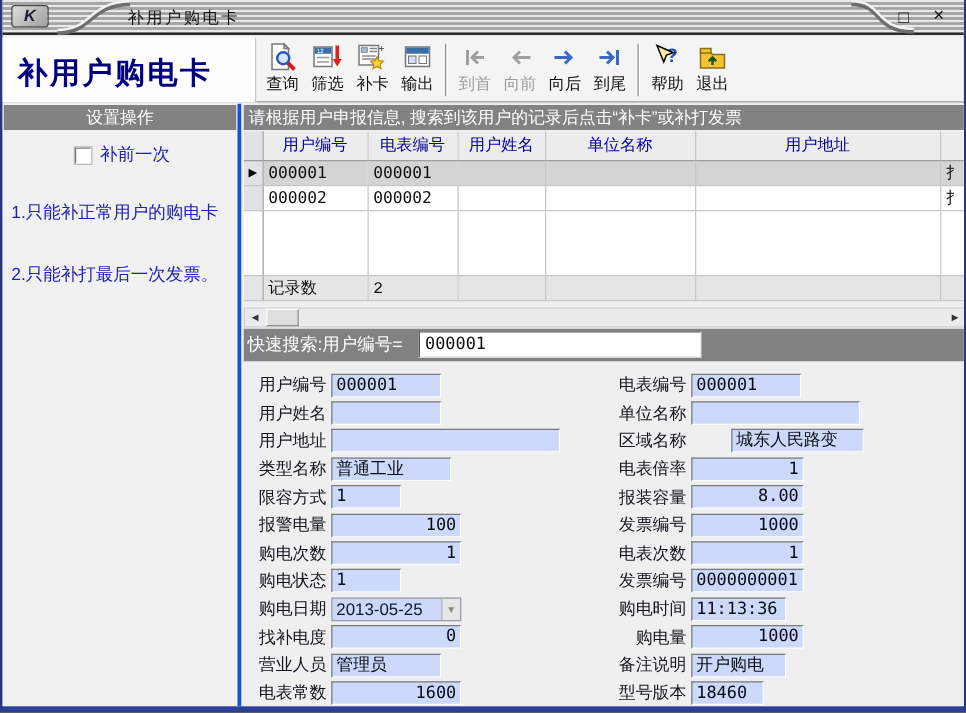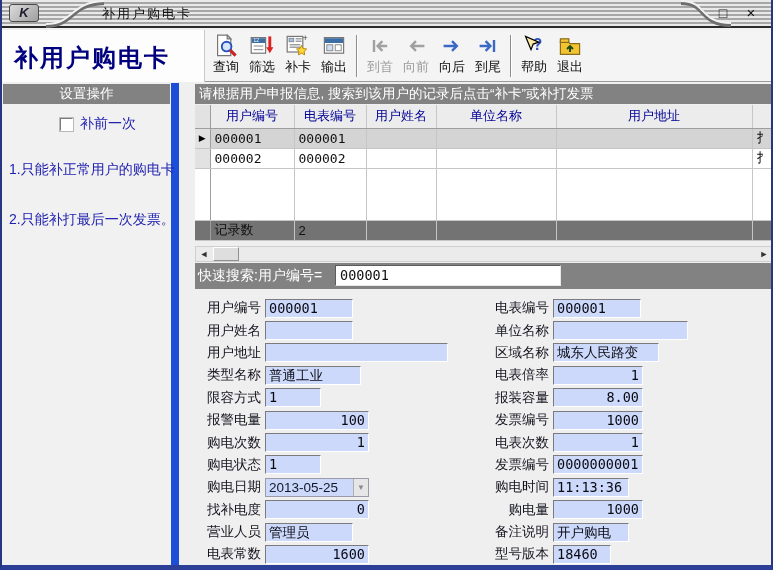--- a/index.html
+++ b/index.html
@@ -26,22 +26,22 @@
     border-right:1px solid #c9c9c9;}
   #page-title{position:absolute;left:12px;top:12px;font-size:24px;font-weight:bold;color:#00007e;letter-spacing:2px;}
   #tool-buttons{position:absolute;left:206px;top:2px;height:48px;display:flex;align-items:flex-start;}
   .tool-btn{display:flex;flex-direction:column;align-items:center;justify-content:flex-start;
     padding:2px 3px 0 3px;min-width:36px;height:48px;cursor:default;}
   .tool-btn .ticon{width:24px;height:24px;display:block;}
   .tool-btn .tlabel{font-size:13px;color:#101010;line-height:17px;white-space:nowrap;}
   .tool-btn.disabled .tlabel{color:#9b9b9b;}
   .tool-sep{width:2px;height:42px;margin:3px 4px 0 4px;border-left:1px solid #8d8d8d;border-right:1px solid #ffffff;}
   
-  #sidebar{position:absolute;left:0;top:83px;width:177px;height:482px;background:#f1f1f1;
-    border-right:8px solid #1d4ed8;}
+  #sidebar{position:absolute;left:0;top:83px;width:191px;height:482px;background:#f1f1f1;
+    border-right:3px solid #1d4ed8;}
   #sidebar-header{margin:1px;height:20px;background:#828282;color:#ffffff;font-size:13.5px;
     line-height:20px;text-align:center;}
   #cb-row{position:absolute;left:58px;top:32px;display:flex;align-items:center;}
   #cb-box{width:13px;height:13px;background:#ffffff;border-top:1px solid #7b7b7b;border-left:1px solid #7b7b7b;
     border-bottom:1px solid #ffffff;border-right:1px solid #ffffff;outline:1px solid #b9b9b9;}
   #cb-label{margin-left:7px;font-size:14px;color:#2121b0;}
   .side-note{position:absolute;left:7px;font-size:14px;color:#2121b0;white-space:nowrap;}
   #note-0{top:78px;}
   #note-1{top:128px;}
   
@@ -52,21 +52,21 @@
   #grid{position:absolute;left:0;top:22px;border-collapse:collapse;table-layout:fixed;width:578px;background:#fff;}
   #grid th,#grid td{border-right:1px solid #c6c6c6;border-bottom:1px solid #c6c6c6;
     font-size:13px;padding:0 4px;overflow:hidden;white-space:nowrap;font-weight:normal;}
   #grid th{background:#ececec;color:#000096;text-align:center;height:23px;border-bottom:1px solid #9e9e9e;}
   #grid td{height:20px;color:#101010;font-family:"DejaVu Sans Mono","Liberation Mono",monospace;}
   #grid .selcell{background:#e2e2e2;border-right:1px solid #9e9e9e;padding:0;text-align:center;
     font-family:"Liberation Sans",sans-serif;font-size:9px;color:#000;}
   #grid tr.selected td{background:#d4d4d4;}
   #grid tr.selected td.selcell{background:#e2e2e2;}
   #grid tr.filler td{height:52px;background:#ffffff;}
-  #grid tr.footer td{background:#737373;font-family:Liberation Sans, sans-serif;}
+  #grid tr.footer td{background:#e5e5e5;font-family:Liberation Mono, monospace;}
   
   #hscroll{position:absolute;left:0;top:163px;width:578px;height:16px;background:#ebebeb;
     border:1px solid #cfcfcf;}
   .sb-arrow{position:absolute;top:1px;width:14px;height:12px;font-size:9px;line-height:12px;
     text-align:center;color:#333;}
   #sb-left{left:1px;}
   #sb-right{right:1px;}
   #sb-thumb{position:absolute;left:17px;top:0px;width:26px;height:14px;background:#dedede;
     border-top:1px solid #ffffff;border-left:1px solid #ffffff;border-bottom:1px solid #8f8f8f;border-right:1px solid #8f8f8f;}
   
@@ -85,21 +85,21 @@
   .flabel{font-size:13.5px;color:#14141e;text-align:right;padding-right:4px;white-space:nowrap;}
   #form-left .flabel{width:64px;}
   #form-right .flabel{width:76px;}
   .field{height:19px;background:#ccd9fa;
     border-top:1px solid #7b7b7b;border-left:1px solid #7b7b7b;
     border-bottom:1px solid #ffffff;border-right:1px solid #ffffff;
     font-size:13.5px;line-height:17px;color:#0a0a14;padding:0 3px;white-space:nowrap;overflow:hidden;
     font-family:"DejaVu Sans Mono","Liberation Mono",monospace;}
   .field.num{text-align:right;}
   .fw56{width:56px;}.fw58{width:58px;}.fw76{width:76px;}.fw88{width:88px;}.fw90{width:90px;}
-  .fw104{width:104px;}.fw106{width:106px;}.fw115{width:96px;}.fw135{width:135px;}.fw183{width:183px;}
+  .fw104{width:104px;}.fw106{width:106px;margin-left:32px;}.fw115{width:96px;}.fw135{width:135px;}.fw183{width:183px;}
   .combo{display:flex;align-items:stretch;padding:0;border:1px solid #9a9aa8;background:#ccd9fa;}
   .combo-text{flex:1;color:#0f172a;padding:0 3px;line-height:17px;overflow:hidden;}
   .combo-btn{width:15px;background:#e6e6e6;border-left:1px solid #b0b0b0;color:#8a8a8a;
     font-size:8px;line-height:17px;text-align:center;}
 </style>
 </head>
 <body>
 
 <div id="window">
 

